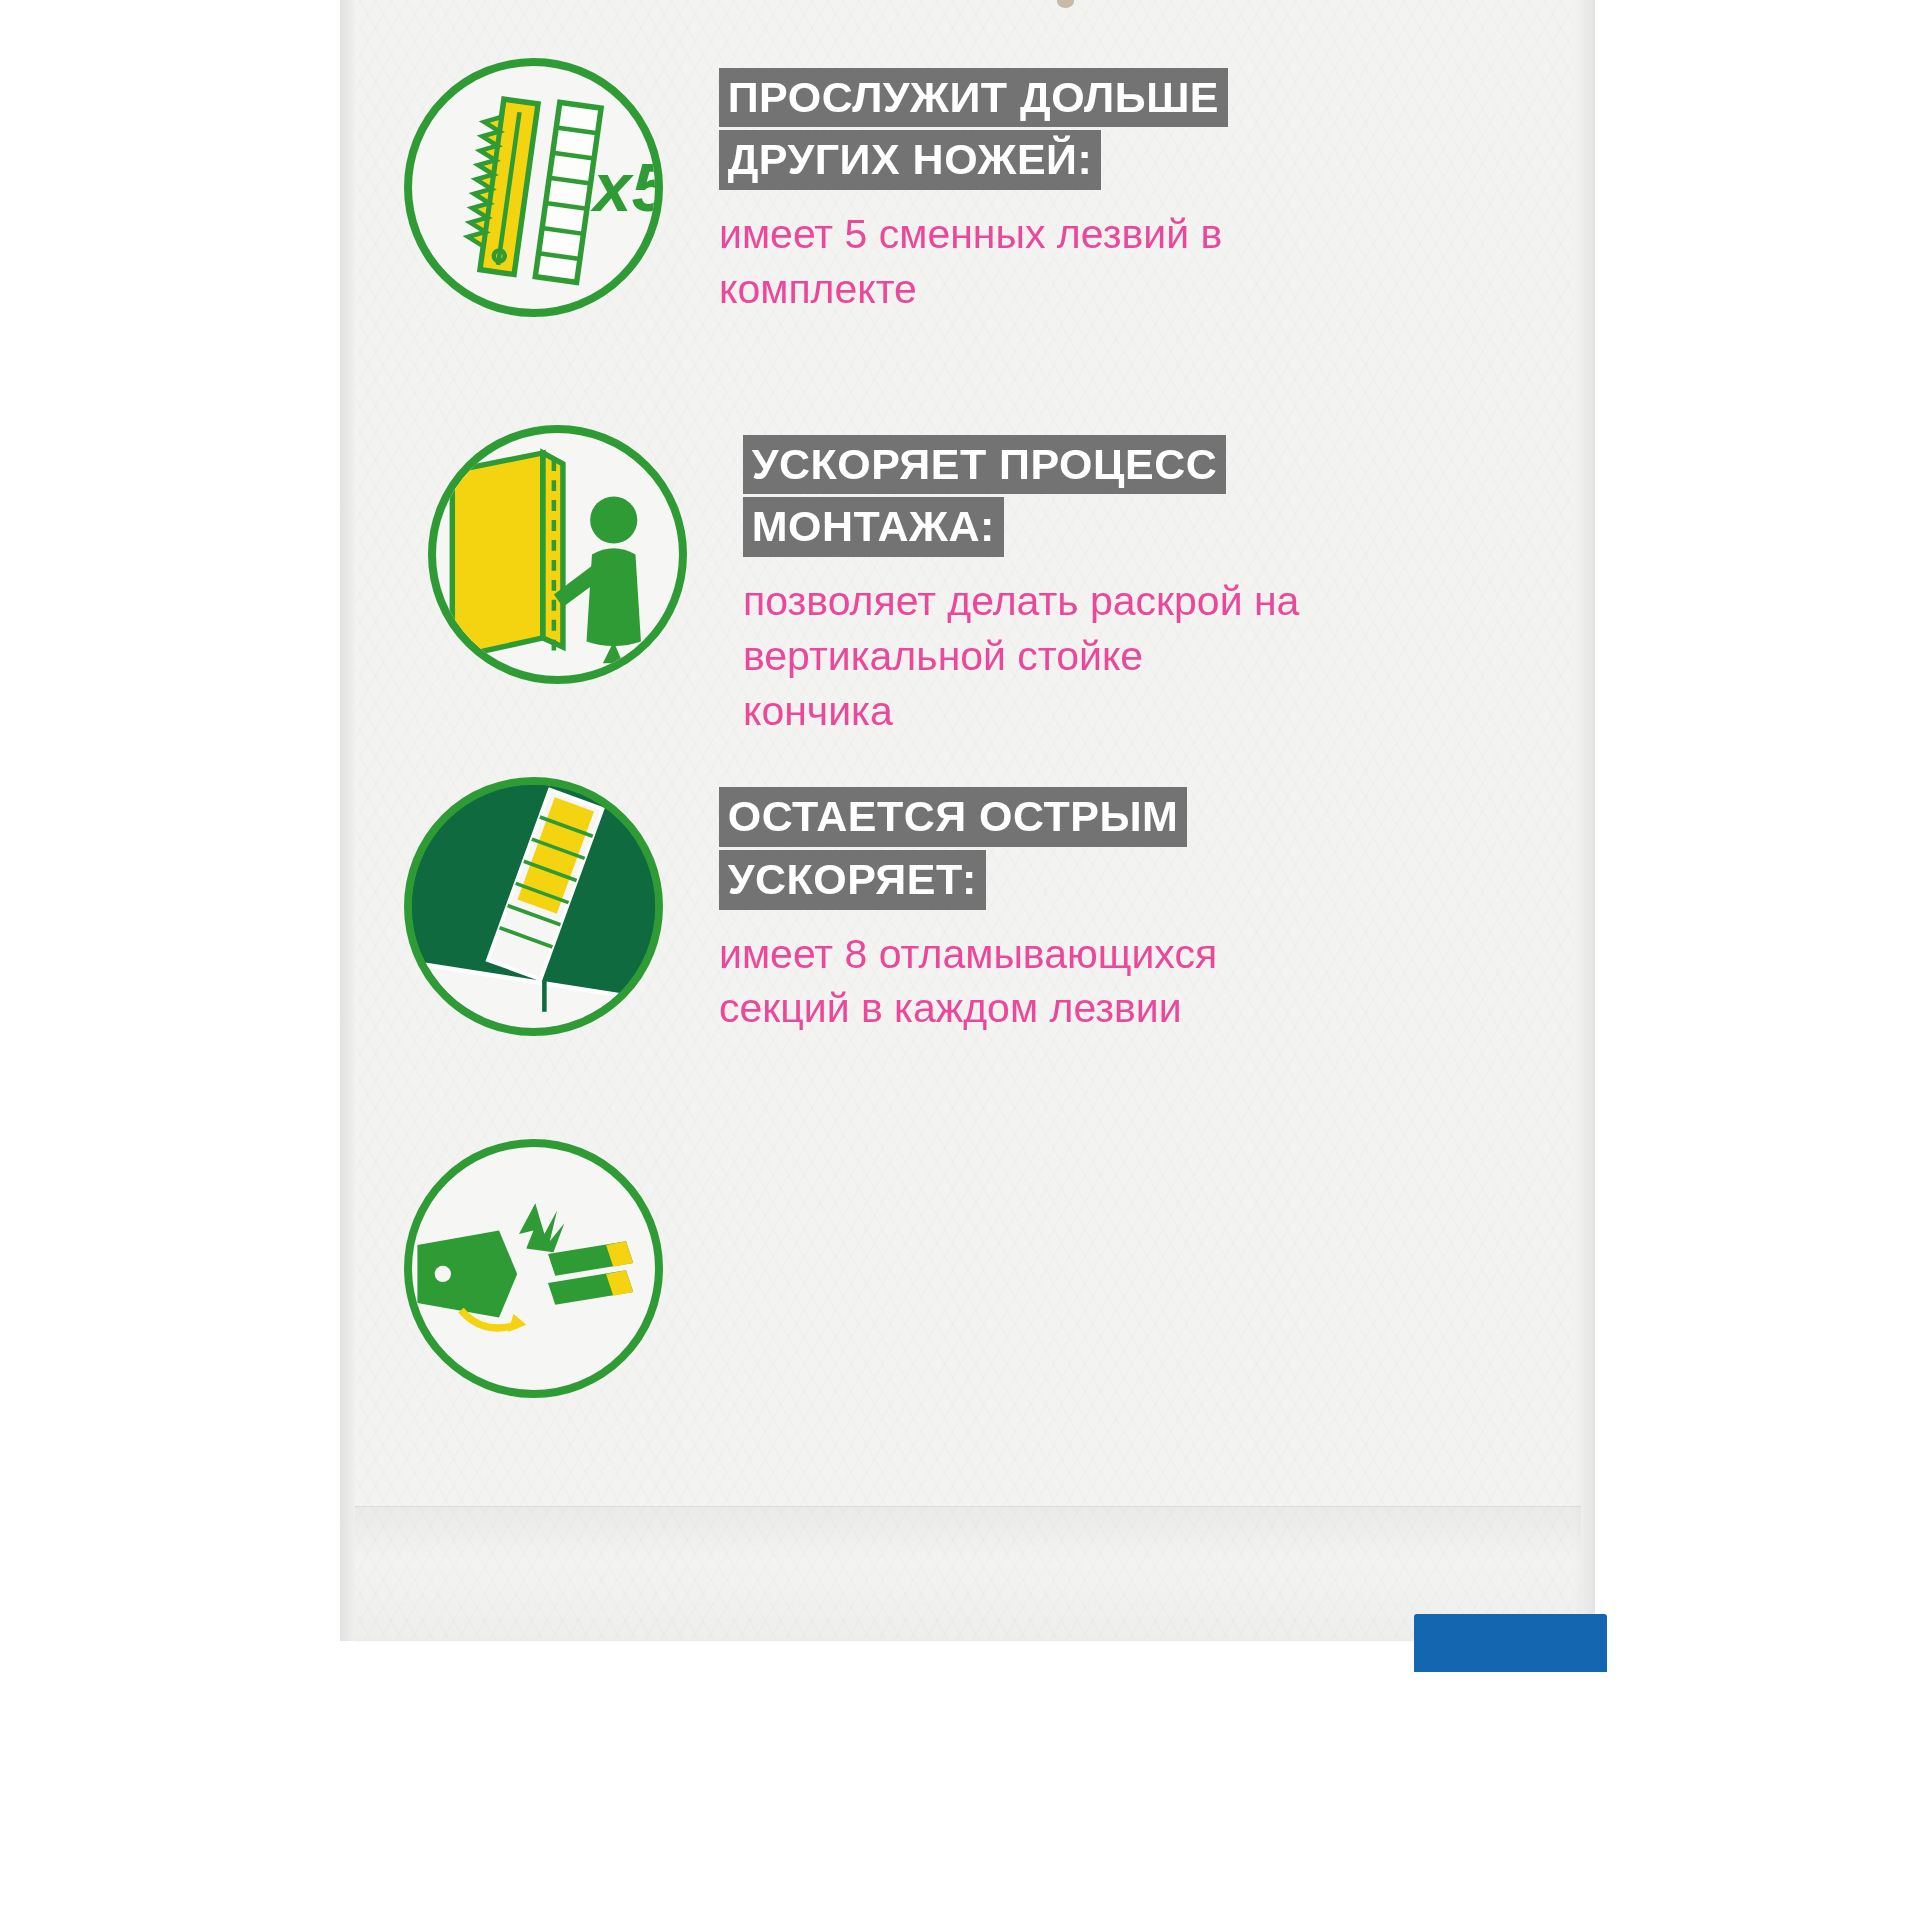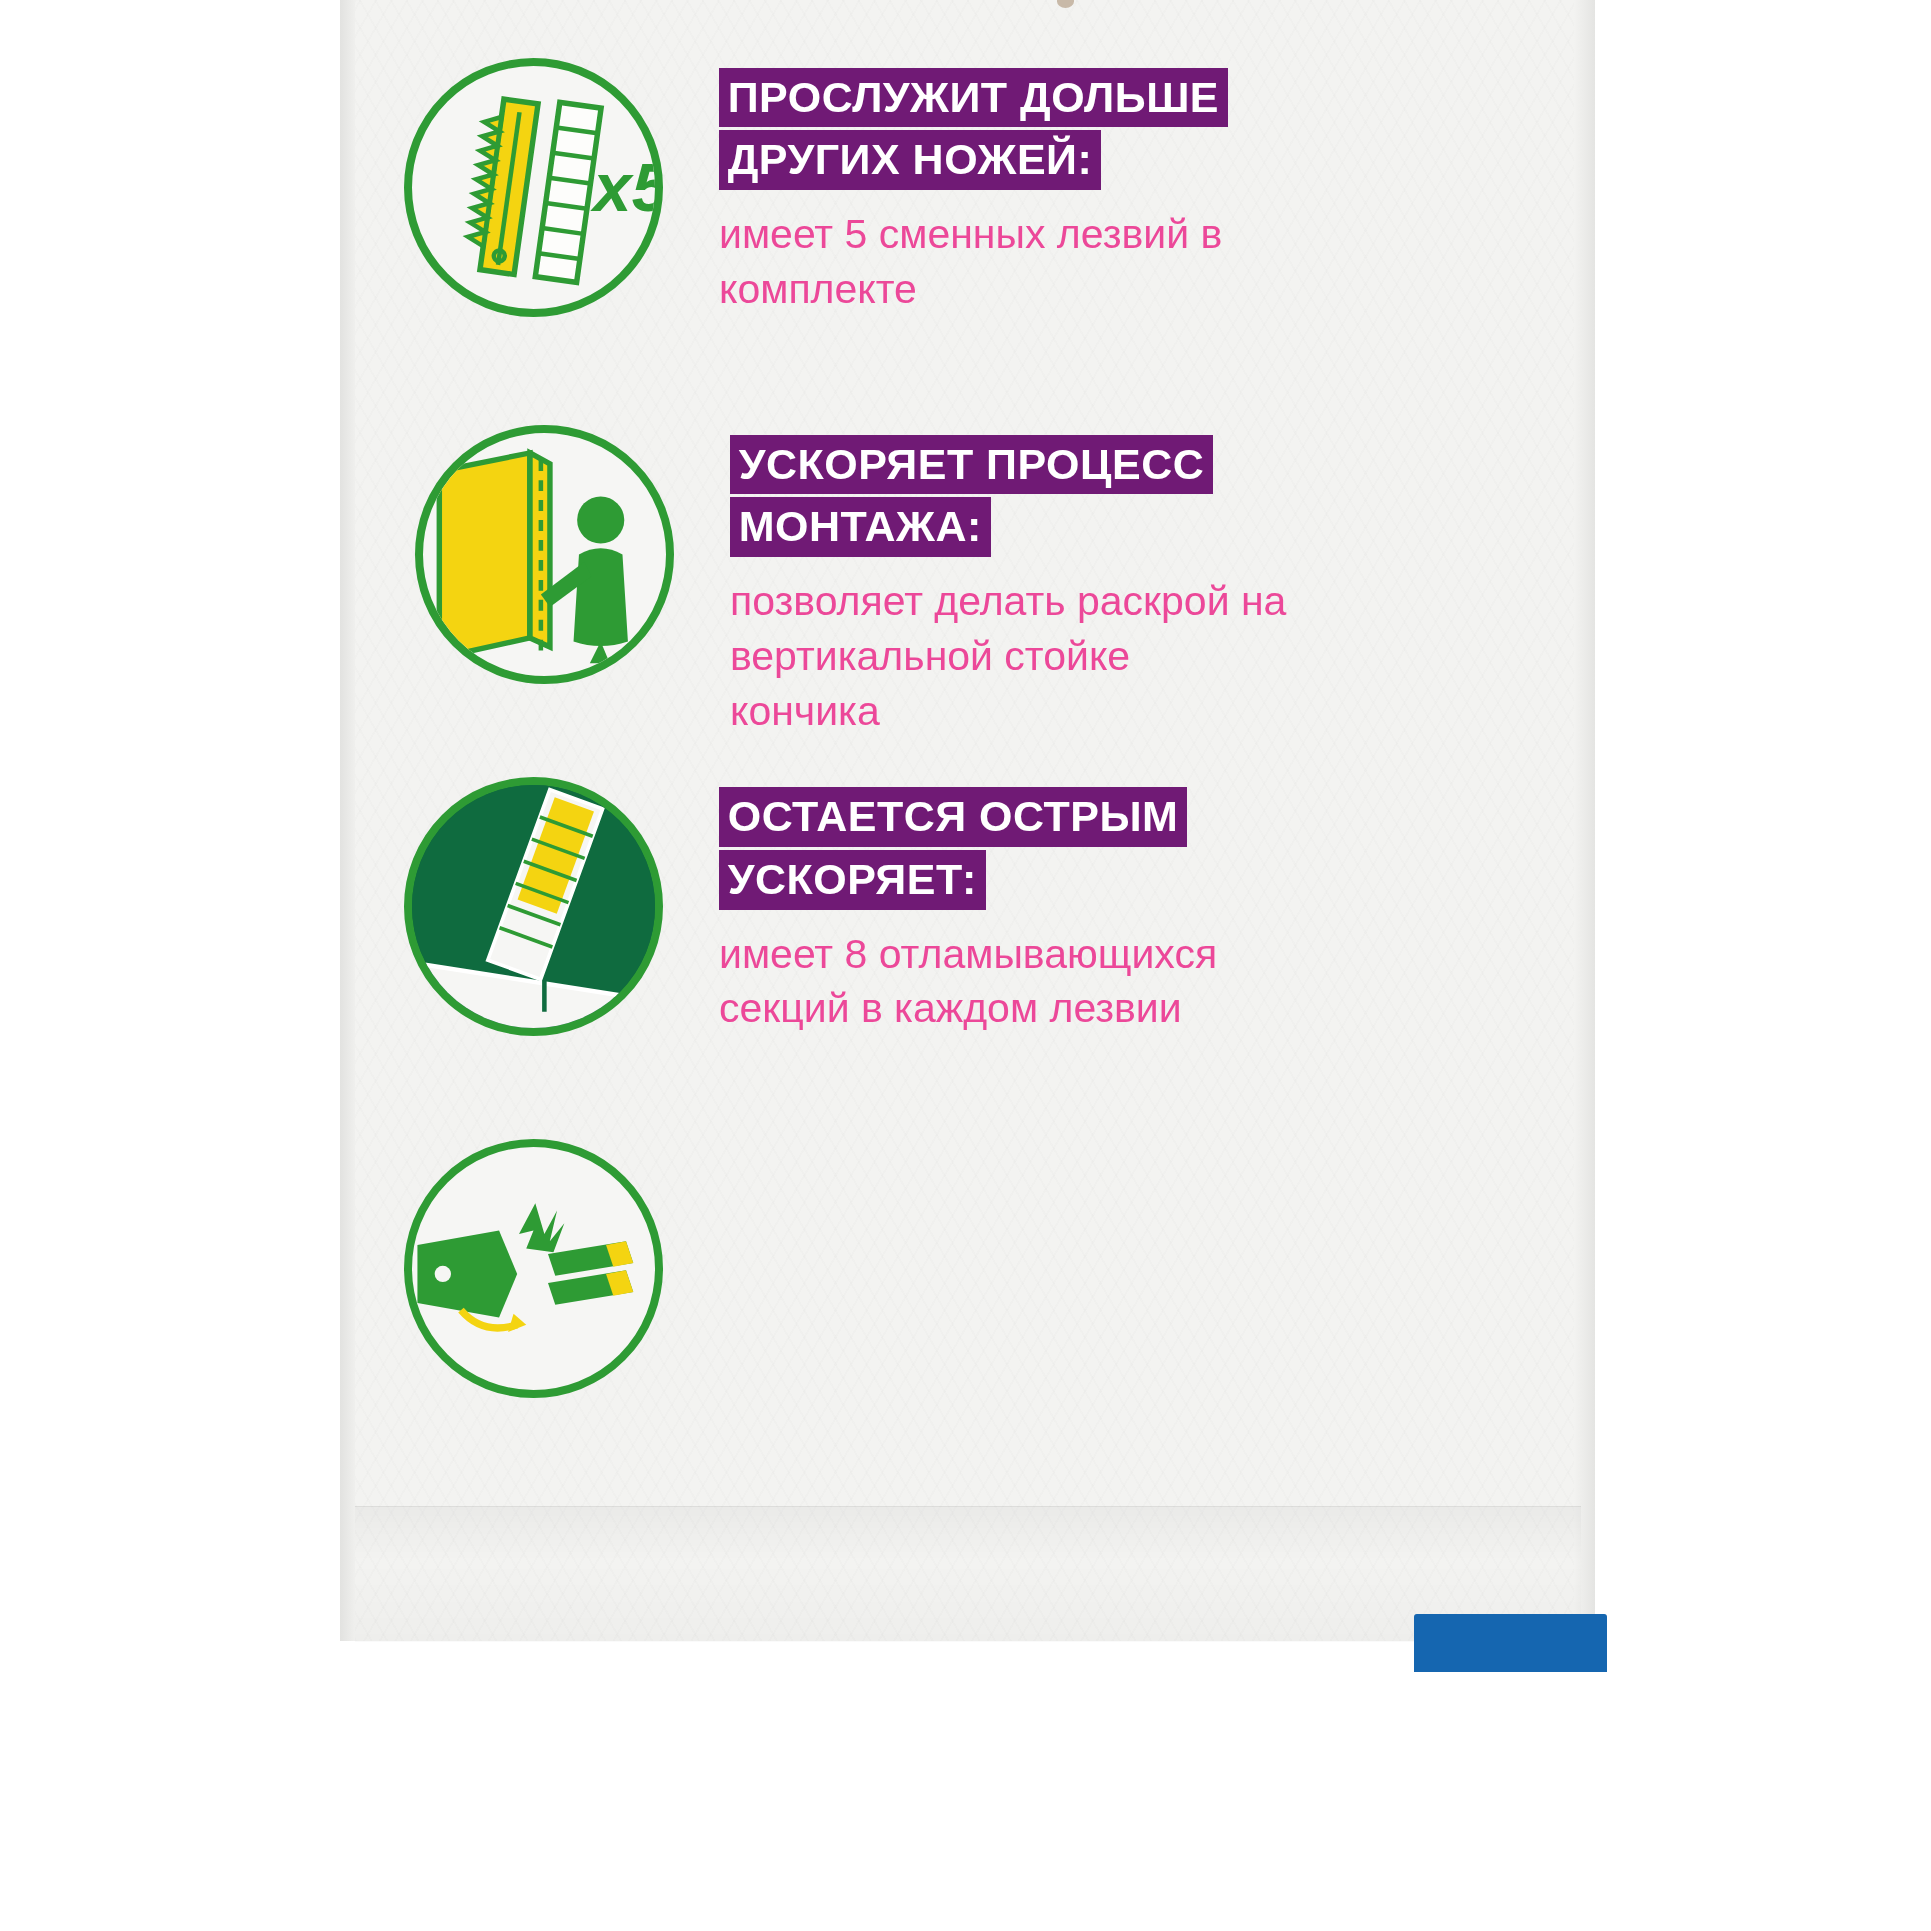--- a/index.html
+++ b/index.html
@@ -109,21 +109,21 @@
     margin-left: 56px;
     width: 560px;
     padding-top: 11.6px;
   }
   .headline {
     display: inline;
     font-size: 43px;
     font-weight: bold;
     line-height: 1.30;
     color: #ffffff;
-    background: #701a75;
+    background: #737373;
     letter-spacing: 0.5px;
     box-decoration-break: clone;
     -webkit-box-decoration-break: clone;
     padding: 4.8px 8.7px 6.8px 8.7px;
   }
   .headline-wrap {
     margin-bottom: 19.3px;
   }
   .headline-wrap .line {
     display: block;
@@ -173,21 +173,21 @@
     </div>
     <div class="text-col">
       <div class="headline-wrap">
         <span class="line"><span class="headline">ПРОСЛУЖИТ ДОЛЬШЕ</span></span>
         <span class="line"><span class="headline">ДРУГИХ НОЖЕЙ:</span></span>
       </div>
       <div class="body-text">имеет 5 сменных лезвий в комплекте</div>
     </div>
   </div>
 
-  <div class="feature" style="left:415px; top:425px;">
+  <div class="feature" style="left:428px; top:425px;">
     <div class="icon-circle">
       <svg class="icon-svg" viewBox="0 0 268 268">
 
         <path d="M18 42 L118 22 L118 226 L18 248 Z" fill="#f4d411" stroke="#2e9b34" stroke-width="6"></path>
         <line x1="118" y1="22" x2="118" y2="226" stroke="#2e9b34" stroke-width="6"></line>
         <path d="M118 22 L140 34 L140 236 L118 226 Z" fill="#f4d411" stroke="#2e9b34" stroke-width="6"></path>
 
         <line x1="130" y1="30" x2="130" y2="240" stroke="#2e9b34" stroke-width="5" stroke-dasharray="12 10"></line>
 
         <circle cx="196" cy="96" r="26" fill="#2e9b34"></circle>

